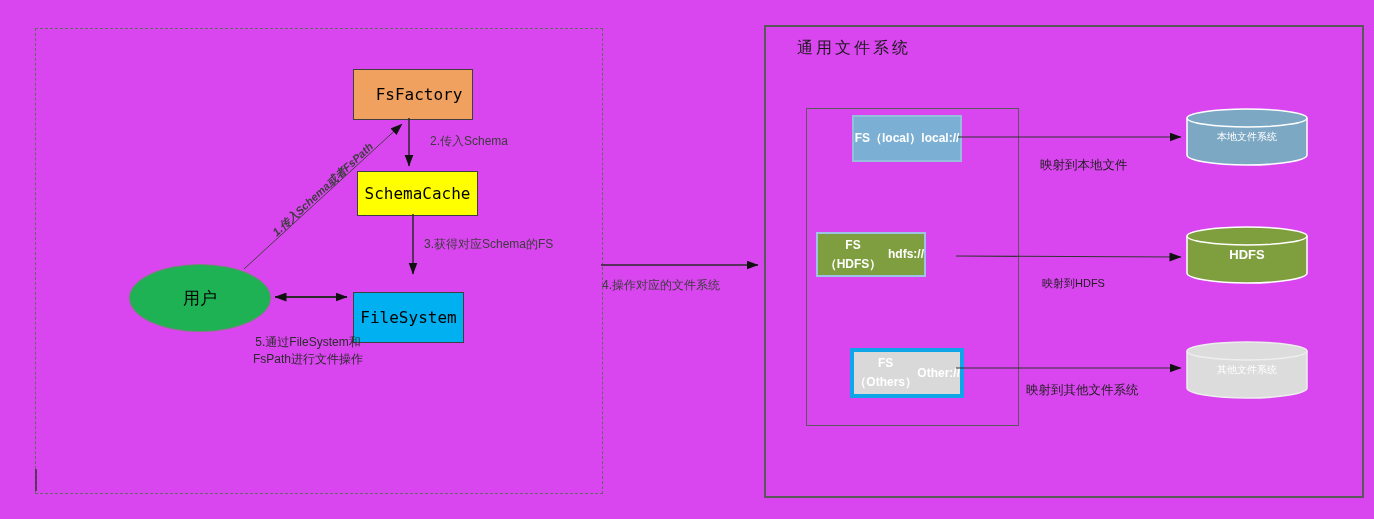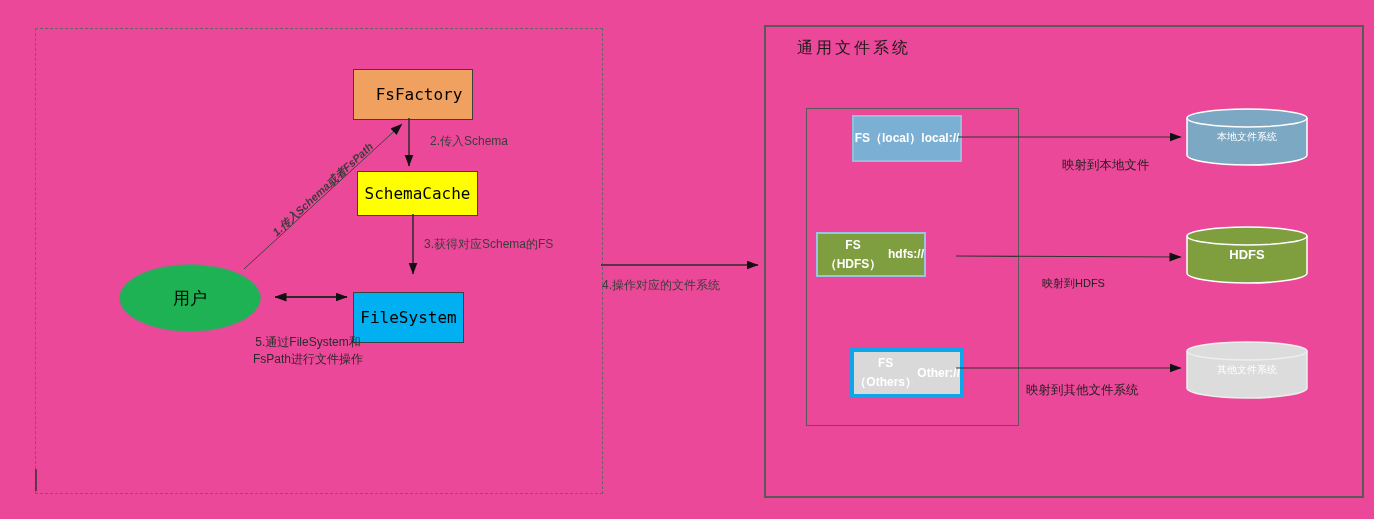--- a/index.html
+++ b/index.html
@@ -1,44 +1,44 @@
 <!DOCTYPE html>
 <html><head>
 <meta charset="utf-8">
 <style>
   html,body{margin:0;padding:0;background:#fff;}
-  .stage{position:relative;width:1374px;height:519px;background:#ec4899;overflow:hidden;
+  .stage{position:relative;width:1374px;height:519px;background:#d946ef;overflow:hidden;
          font-family:"Liberation Sans",sans-serif;color:#000;}
   .abs{position:absolute;}
 
   
   .client-panel{left:35px;top:28px;width:566px;height:464px;border:1px dashed #666;}
   .generic-panel{left:764px;top:25px;width:596px;height:469px;border:2px solid #595959;}
   .inner-box{left:806px;top:108px;width:211px;height:316px;border:1px solid #595959;}
   .panel-title{left:797px;top:38px;font-size:16px;letter-spacing:3px;color:#1a1a1a;}
 
   
   .node{display:flex;align-items:center;justify-content:center;border:1.5px solid #3f3f3f;
         font-family:"DejaVu Sans Mono","Liberation Mono",monospace;font-size:16px;color:#000;}
   .node-fsfactory{left:353px;top:69px;width:106px;height:49px;background:#F0A05F;padding-left:12px;}
   .node-schemacache{left:357px;top:171px;width:119px;height:43px;background:#FFFF00;}
   .node-filesystem{left:353px;top:292px;width:109px;height:49px;background:#00B0F0;}
-  .node-user{left:119px;top:264px;width:140px;height:66px;border-radius:50%;background:#1FB254;
+  .node-user{left:129px;top:264px;width:140px;height:66px;border-radius:50%;background:#1FB254;
              border:1px solid #7f7f7f;display:flex;align-items:center;justify-content:center;
              font-size:17px;color:#000;}
 
   
   .lbl{font-size:12px;color:#3c3c3c;white-space:nowrap;}
   .lbl-step1{left:233px;top:182px;width:180px;text-align:center;transform:rotate(-42.5deg);
              font-size:11px;font-weight:bold;font-style:italic;white-space:nowrap;color:#3c3c3c;}
   .lbl-step2{left:430px;top:133px;}
   .lbl-step3{left:424px;top:236px;}
   .lbl-step5{left:238px;top:334px;width:140px;text-align:center;white-space:pre-line;color:#2b2b2b;}
   .lbl-step4{left:602px;top:277px;}
-  .lbl-map1{left:1040px;top:157px;font-size:12.5px;color:#1f1f1f;margin-left:22px;}
+  .lbl-map1{left:1040px;top:157px;font-size:12.5px;color:#1f1f1f;}
   .lbl-map2{left:1042px;top:276px;font-size:11px;color:#1f1f1f;}
   .lbl-map3{left:1026px;top:382px;font-size:12.5px;color:#1f1f1f;}
 
   
   .fsbox{display:flex;flex-direction:row;align-items:center;justify-content:center;
          color:#fff;font-size:12px;font-weight:bold;line-height:1.55;text-align:center;}
   .fsbox-local{left:852px;top:115px;width:106px;height:43px;background:#7BAFD3;border:2px solid #93BEDC;}
   .fsbox-hdfs{left:816px;top:232px;width:106px;height:41px;background:#7E9E3F;border:2px solid #9CC2E5;}
   .fsbox-others{left:850px;top:348px;width:106px;height:42px;background:#D9D9D9;border:4px solid #0ea5e9;}
   .fsbox span{display:block;}

